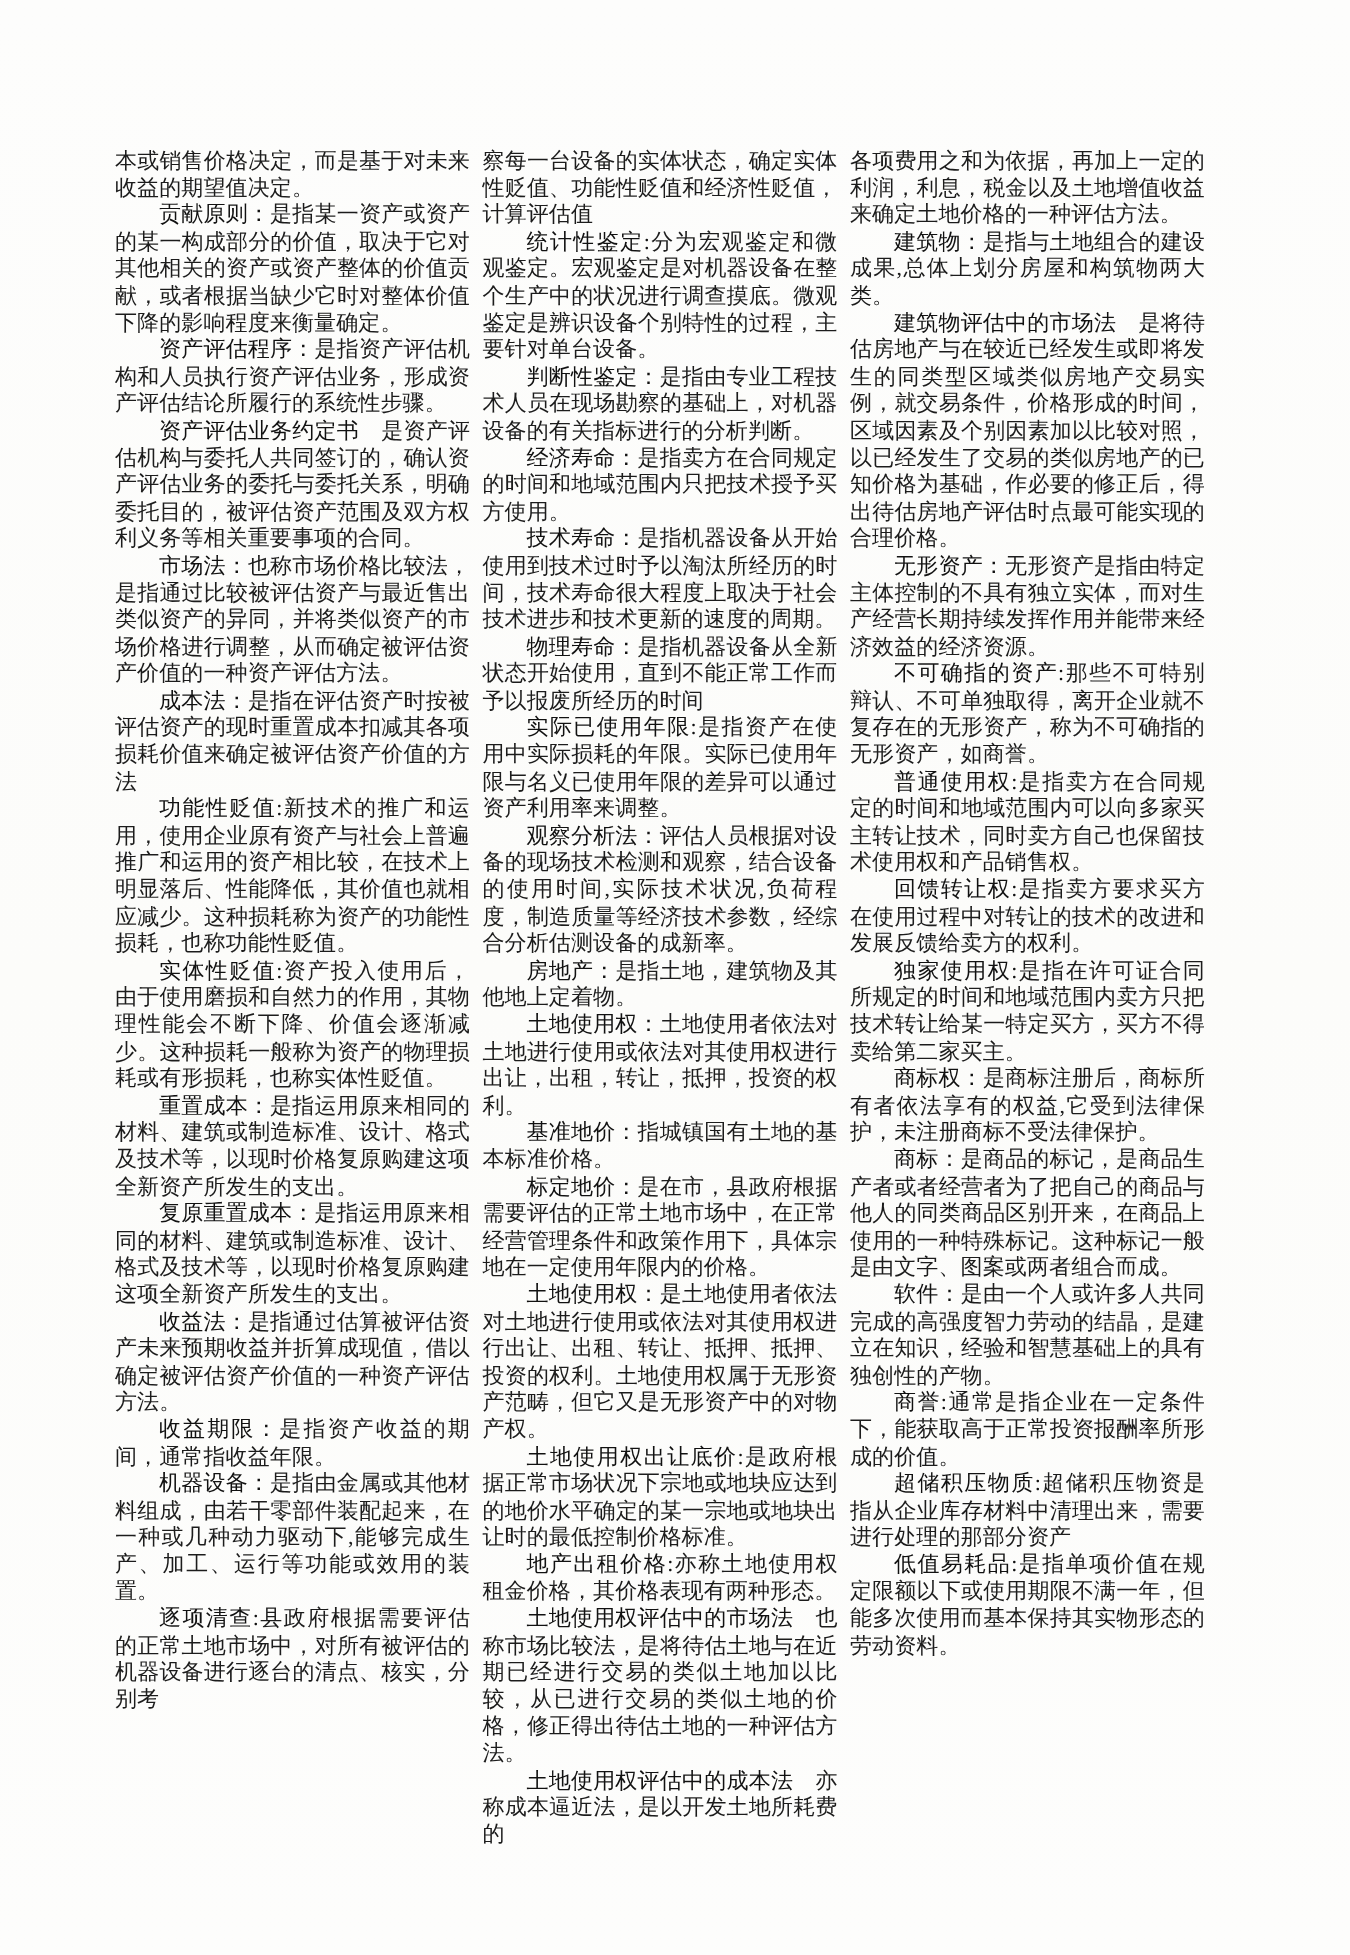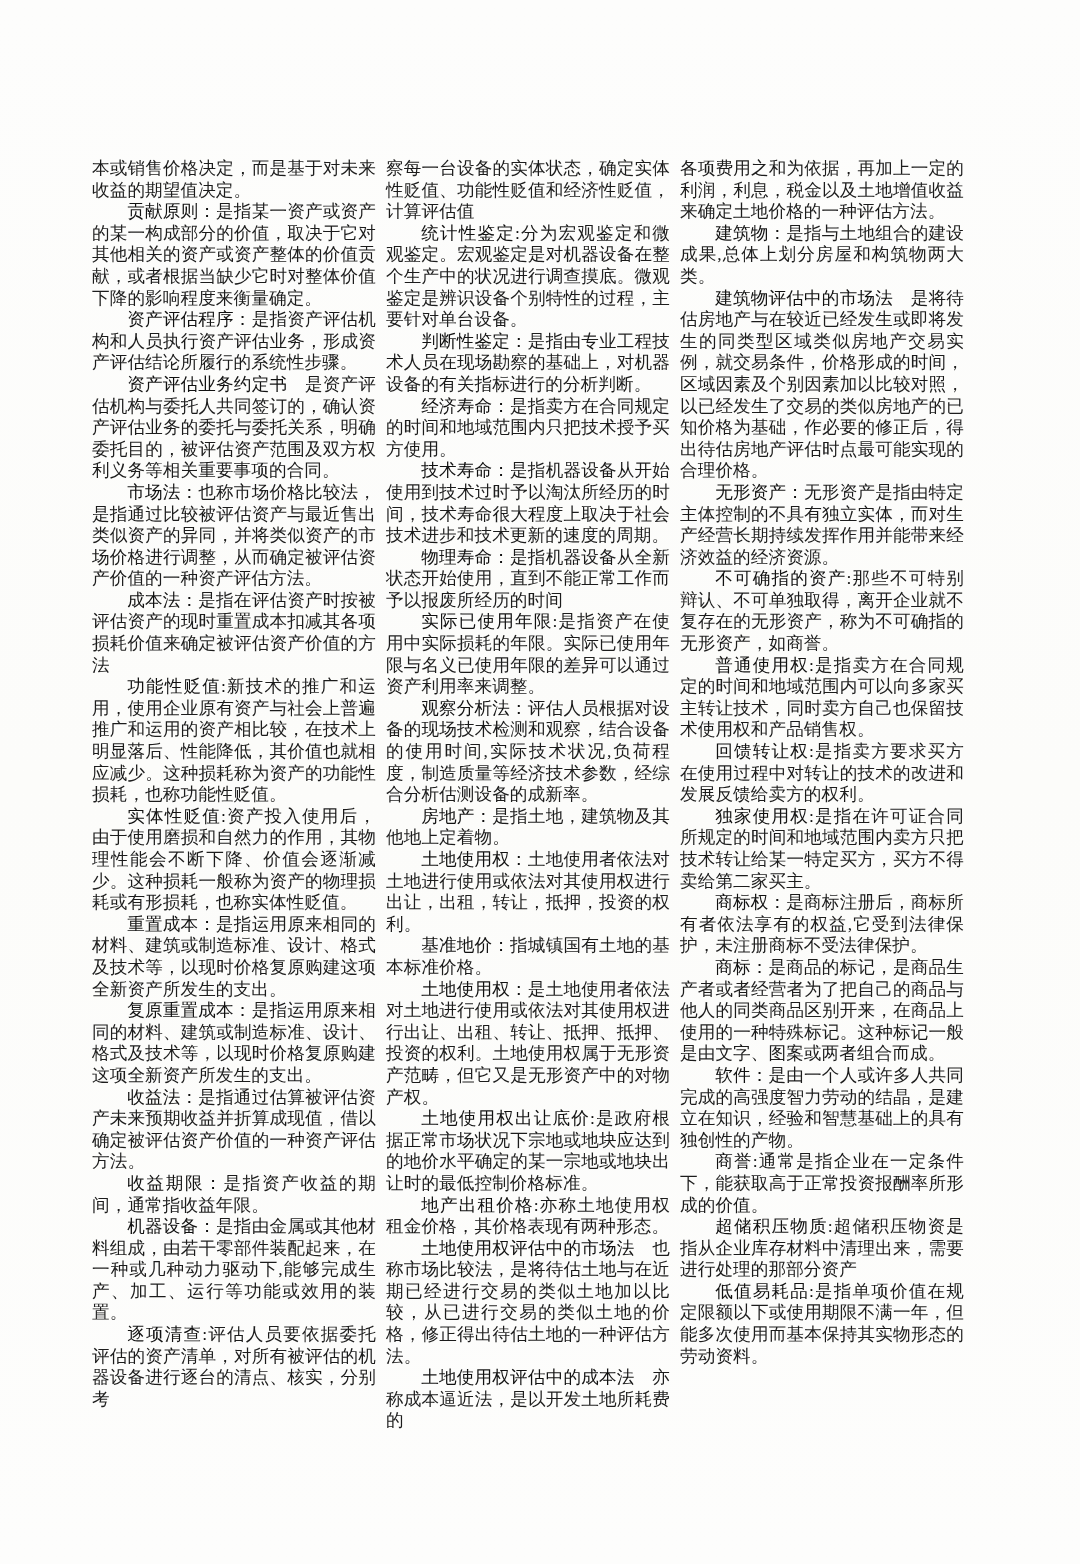--- a/index.html
+++ b/index.html
@@ -17,21 +17,20 @@
     background: linear-gradient(180deg, #fdfdfc 0%, #fcfcfa 50%, #fdfdfc 100%);
     font-family: "Liberation Serif", "DejaVu Serif", serif;
   }
   .columns {
     position: absolute;
     left: 92px;
     top: 118px;
     width: 872px;
     display: flex;
     gap: 10px;
-    margin-top: 40px;
   }
   .column {
     width: 284px;
     flex: 0 0 284px;
     font-size: 17.6px;
     line-height: 21.6px;
     color: #1c1c1c;
     text-align: justify;
     text-justify: inter-ideograph;
     letter-spacing: 0.1px;
@@ -60,34 +59,35 @@
         <p><b>资产评估业务约定书</b><span>　是资产评估机构与委托人共同签订的，确认资产评估业务的委托与委托关系，明确委托目的，被评估资产范围及双方权利义务等相关重要事项的合同。</span></p>
         <p><b>市场法：</b><span>也称市场价格比较法，是指通过比较被评估资产与最近售出类似资产的异同，并将类似资产的市场价格进行调整，从而确定被评估资产价值的一种资产评估方法。</span></p>
         <p><b>成本法：</b><span>是指在评估资产时按被评估资产的现时重置成本扣减其各项损耗价值来确定被评估资产价值的方法</span></p>
         <p><b>功能性贬值:</b><span>新技术的推广和运用，使用企业原有资产与社会上普遍推广和运用的资产相比较，在技术上明显落后、性能降低，其价值也就相应减少。这种损耗称为资产的功能性损耗，也称功能性贬值。</span></p>
         <p><b>实体性贬值:</b><span>资产投入使用后，由于使用磨损和自然力的作用，其物理性能会不断下降、价值会逐渐减少。这种损耗一般称为资产的物理损耗或有形损耗，也称实体性贬值。</span></p>
         <p><b>重置成本：</b><span>是指运用原来相同的材料、建筑或制造标准、设计、格式及技术等，以现时价格复原购建这项全新资产所发生的支出。</span></p>
         <p><b>复原重置成本：</b><span>是指运用原来相同的材料、建筑或制造标准、设计、格式及技术等，以现时价格复原购建这项全新资产所发生的支出。</span></p>
         <p><b>收益法：</b><span>是指通过估算被评估资产未来预期收益并折算成现值，借以确定被评估资产价值的一种资产评估方法。</span></p>
         <p><b>收益期限：</b><span>是指资产收益的期间，通常指收益年限。</span></p>
         <p><b>机器设备：</b><span>是指由金属或其他材料组成，由若干零部件装配起来，在一种或几种动力驱动下,能够完成生产、加工、运行等功能或效用的装置。</span></p>
-        <p><b>逐项清查:</b><span>评估人员要依据委托评估的资产清单，对所有被评估的机器设备进行逐台的清点、核实，分别考</span></p>
+        <p><b>逐项清查:</b><span>县政府根据需要评估的正常土地市场中，对所有被评估的机器设备进行逐台的清点、核实，分别考</span></p>
       </div>
     <div class="column">
         <p class="cont"><span>察每一台设备的实体状态，确定实体性贬值、功能性贬值和经济性贬值，计算评估值</span></p>
         <p><b>统计性鉴定:</b><span>分为宏观鉴定和微观鉴定。宏观鉴定是对机器设备在整个生产中的状况进行调查摸底。微观鉴定是辨识设备个别特性的过程，主要针对单台设备。</span></p>
         <p><b>判断性鉴定：</b><span>是指由专业工程技术人员在现场勘察的基础上，对机器设备的有关指标进行的分析判断。</span></p>
         <p><b>经济寿命：</b><span>是指卖方在合同规定的时间和地域范围内只把技术授予买方使用。</span></p>
         <p><b>技术寿命：</b><span>是指机器设备从开始使用到技术过时予以淘汰所经历的时间，技术寿命很大程度上取决于社会技术进步和技术更新的速度的周期。</span></p>
         <p><b>物理寿命：</b><span>是指机器设备从全新状态开始使用，直到不能正常工作而予以报废所经历的时间</span></p>
         <p><b>实际已使用年限:</b><span>是指资产在使用中实际损耗的年限。实际已使用年限与名义已使用年限的差异可以通过资产利用率来调整。</span></p>
         <p><b>观察分析法：</b><span>评估人员根据对设备的现场技术检测和观察，结合设备的使用时间,实际技术状况,负荷程度，制造质量等经济技术参数，经综合分析估测设备的成新率。</span></p>
         <p><b>房地产：</b><span>是指土地，建筑物及其他地上定着物。</span></p>
         <p><b>土地使用权：</b><span>土地使用者依法对土地进行使用或依法对其使用权进行出让，出租，转让，抵押，投资的权利。</span></p>
         <p><b>基准地价：</b><span>指城镇国有土地的基本标准价格。</span></p>
+        <p><b>标定地价：</b><span>是在市，县政府根据需要评估的正常土地市场中，在正常经营管理条件和政策作用下，具体宗地在一定使用年限内的价格。</span></p>
         <p><b>土地使用权：</b><span>是土地使用者依法对土地进行使用或依法对其使用权进行出让、出租、转让、抵押、抵押、投资的权利。土地使用权属于无形资产范畴，但它又是无形资产中的对物产权。</span></p>
         <p><b>土地使用权出让底价:</b><span>是政府根据正常市场状况下宗地或地块应达到的地价水平确定的某一宗地或地块出让时的最低控制价格标准。</span></p>
         <p><b>地产出租价格:</b><span>亦称土地使用权租金价格，其价格表现有两种形态。</span></p>
         <p><b>土地使用权评估中的市场法</b><span>　也称市场比较法，是将待估土地与在近期已经进行交易的类似土地加以比较，从已进行交易的类似土地的价格，修正得出待估土地的一种评估方法。</span></p>
         <p><b>土地使用权评估中的成本法</b><span>　亦称成本逼近法，是以开发土地所耗费的</span></p>
       </div>
     <div class="column">
         <p class="cont"><span>各项费用之和为依据，再加上一定的利润，利息，税金以及土地增值收益来确定土地价格的一种评估方法。</span></p>
         <p><b>建筑物：</b><span>是指与土地组合的建设成果,总体上划分房屋和构筑物两大类。</span></p>
         <p><b>建筑物评估中的市场法</b><span>　是将待估房地产与在较近已经发生或即将发生的同类型区域类似房地产交易实例，就交易条件，价格形成的时间，区域因素及个别因素加以比较对照，以已经发生了交易的类似房地产的已知价格为基础，作必要的修正后，得出待估房地产评估时点最可能实现的合理价格。</span></p>

